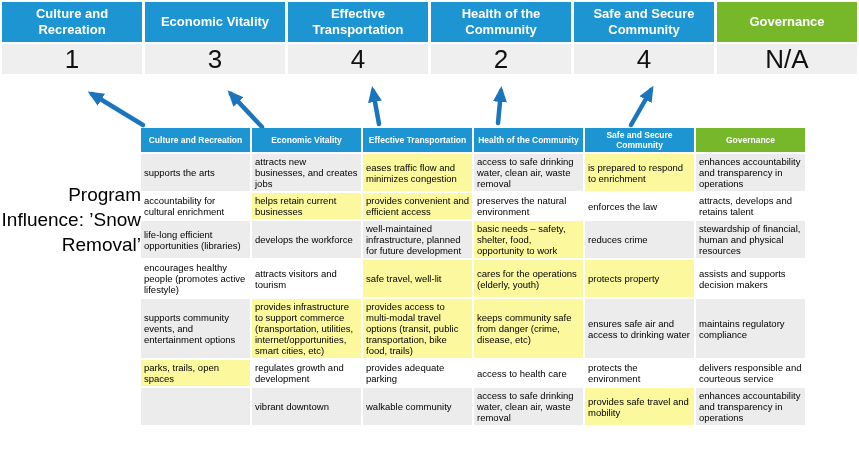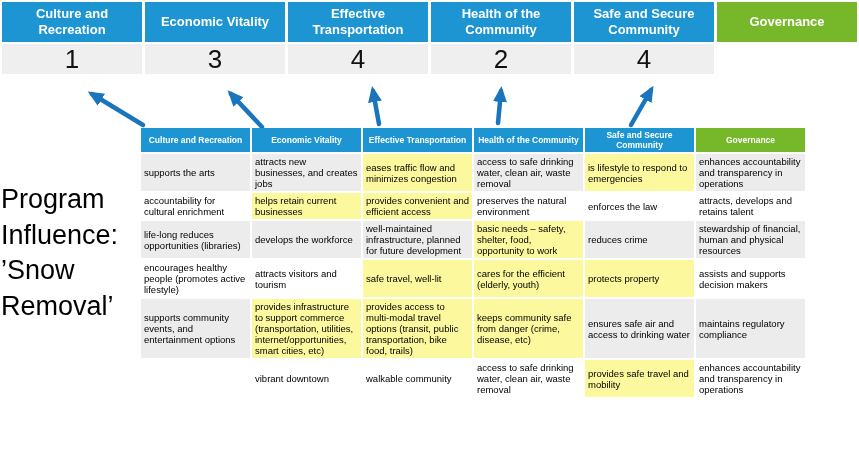--- a/index.html
+++ b/index.html
@@ -21,22 +21,22 @@
          text-align:center;padding:0 8px;}
   .pcol.green .phead{background:var(--green);}
   .pscore{background:var(--score_bg);height:30px;display:flex;align-items:center;
           justify-content:center;font-size:26px;color:#111;}
   
   .arrows{position:absolute;left:0;top:78px;width:859px;height:55px;}
   .arrows svg{display:block;}
   .arrows line{stroke:var(--arrow);stroke-width:4.5;stroke-linecap:round;}
   .arrows marker path{fill:var(--arrow);}
   
-  .title{position:absolute;left:1px;top:182px;width:140px;text-align:left;
-         font-size:27px;line-height:1.32;color:#000;}
+  .title{position:absolute;left:1px;top:182px;width:140px;text-align:right;
+         font-size:19px;line-height:1.32;color:#000;}
   
   table.matrix{position:absolute;left:139px;top:126px;width:668px;
                border-collapse:separate;border-spacing:2px;table-layout:fixed;}
   table.matrix th{background:var(--blue);color:#fff;font-weight:bold;font-size:8.5px;
                   line-height:1.2;height:24px;text-align:center;vertical-align:middle;
                   padding:1px 2px;}
   table.matrix th.green{background:var(--green);}
   table.matrix td{font-size:9.5px;line-height:1.16;padding:2px 3px;vertical-align:middle;
                   background:#fff;color:#000;word-wrap:break-word;}
   table.matrix tbody tr:nth-child(odd) td{background:var(--band);}
@@ -61,20 +61,21 @@
   <div class="pcol">
     <div class="phead">Health of the Community</div>
     <div class="pscore">2</div>
   </div>
   <div class="pcol">
     <div class="phead">Safe and Secure Community</div>
     <div class="pscore">4</div>
   </div>
   <div class="pcol green">
     <div class="phead">Governance</div>
+    <div class="pscore">N/A</div>
   </div>
 </div>
 
 <div class="arrows">
   <svg width="859" height="55" viewBox="0 0 859 55">
     <defs>
       <marker id="ah" markerWidth="16" markerHeight="14" refX="11" refY="7" orient="auto" markerUnits="userSpaceOnUse">
         <path d="M0,0 L16,7 L0,14 Z"></path>
       </marker>
     </defs>
@@ -98,54 +99,62 @@
       <th>Safe and Secure Community</th>
       <th class="green">Governance</th>
     </tr>
   </thead>
   <tbody>
     <tr>
       <td>supports the arts</td>
       <td>attracts new businesses, and creates jobs</td>
       <td class="hl">eases traffic flow and minimizes congestion</td>
       <td>access to safe drinking water, clean air, waste removal</td>
-      <td class="hl">is lifestyle to respond to emergencies</td>
+      <td class="hl">is prepared to respond to enrichment</td>
       <td>enhances accountability and transparency in operations</td>
     </tr>
     <tr>
       <td>accountability for cultural enrichment</td>
       <td class="hl">helps retain current businesses</td>
       <td class="hl">provides convenient and efficient access</td>
       <td>preserves the natural environment</td>
       <td>enforces the law</td>
       <td>attracts, develops and retains talent</td>
     </tr>
     <tr>
-      <td>life-long reduces opportunities (libraries)</td>
+      <td>life-long efficient opportunities (libraries)</td>
       <td>develops the workforce</td>
       <td>well-maintained infrastructure, planned for future development</td>
       <td class="hl">basic needs – safety, shelter, food, opportunity to work</td>
       <td>reduces crime</td>
       <td>stewardship of financial, human and physical resources</td>
     </tr>
     <tr>
       <td>encourages healthy people (promotes active lifestyle)</td>
       <td>attracts visitors and tourism</td>
       <td class="hl">safe travel, well-lit</td>
-      <td class="hl">cares for the efficient (elderly, youth)</td>
+      <td class="hl">cares for the operations (elderly, youth)</td>
       <td class="hl">protects property</td>
       <td>assists and supports decision makers</td>
     </tr>
     <tr>
       <td>supports community events, and entertainment options</td>
       <td class="hl">provides infrastructure to support commerce (transportation, utilities, internet/opportunities, smart cities, etc)</td>
       <td class="hl">provides access to multi-modal travel options (transit, public transportation, bike food, trails)</td>
       <td class="hl">keeps community safe from danger (crime, disease, etc)</td>
       <td>ensures safe air and access to drinking water</td>
       <td>maintains regulatory compliance</td>
+    </tr>
+    <tr>
+      <td class="hl">parks, trails, open spaces</td>
+      <td>regulates growth and development</td>
+      <td>provides adequate parking</td>
+      <td>access to health care</td>
+      <td>protects the environment</td>
+      <td>delivers responsible and courteous service</td>
     </tr>
     <tr>
       <td></td>
       <td>vibrant downtown</td>
       <td>walkable community</td>
       <td>access to safe drinking water, clean air, waste removal</td>
       <td class="hl">provides safe travel and mobility</td>
       <td>enhances accountability and transparency in operations</td>
     </tr>
   </tbody>

